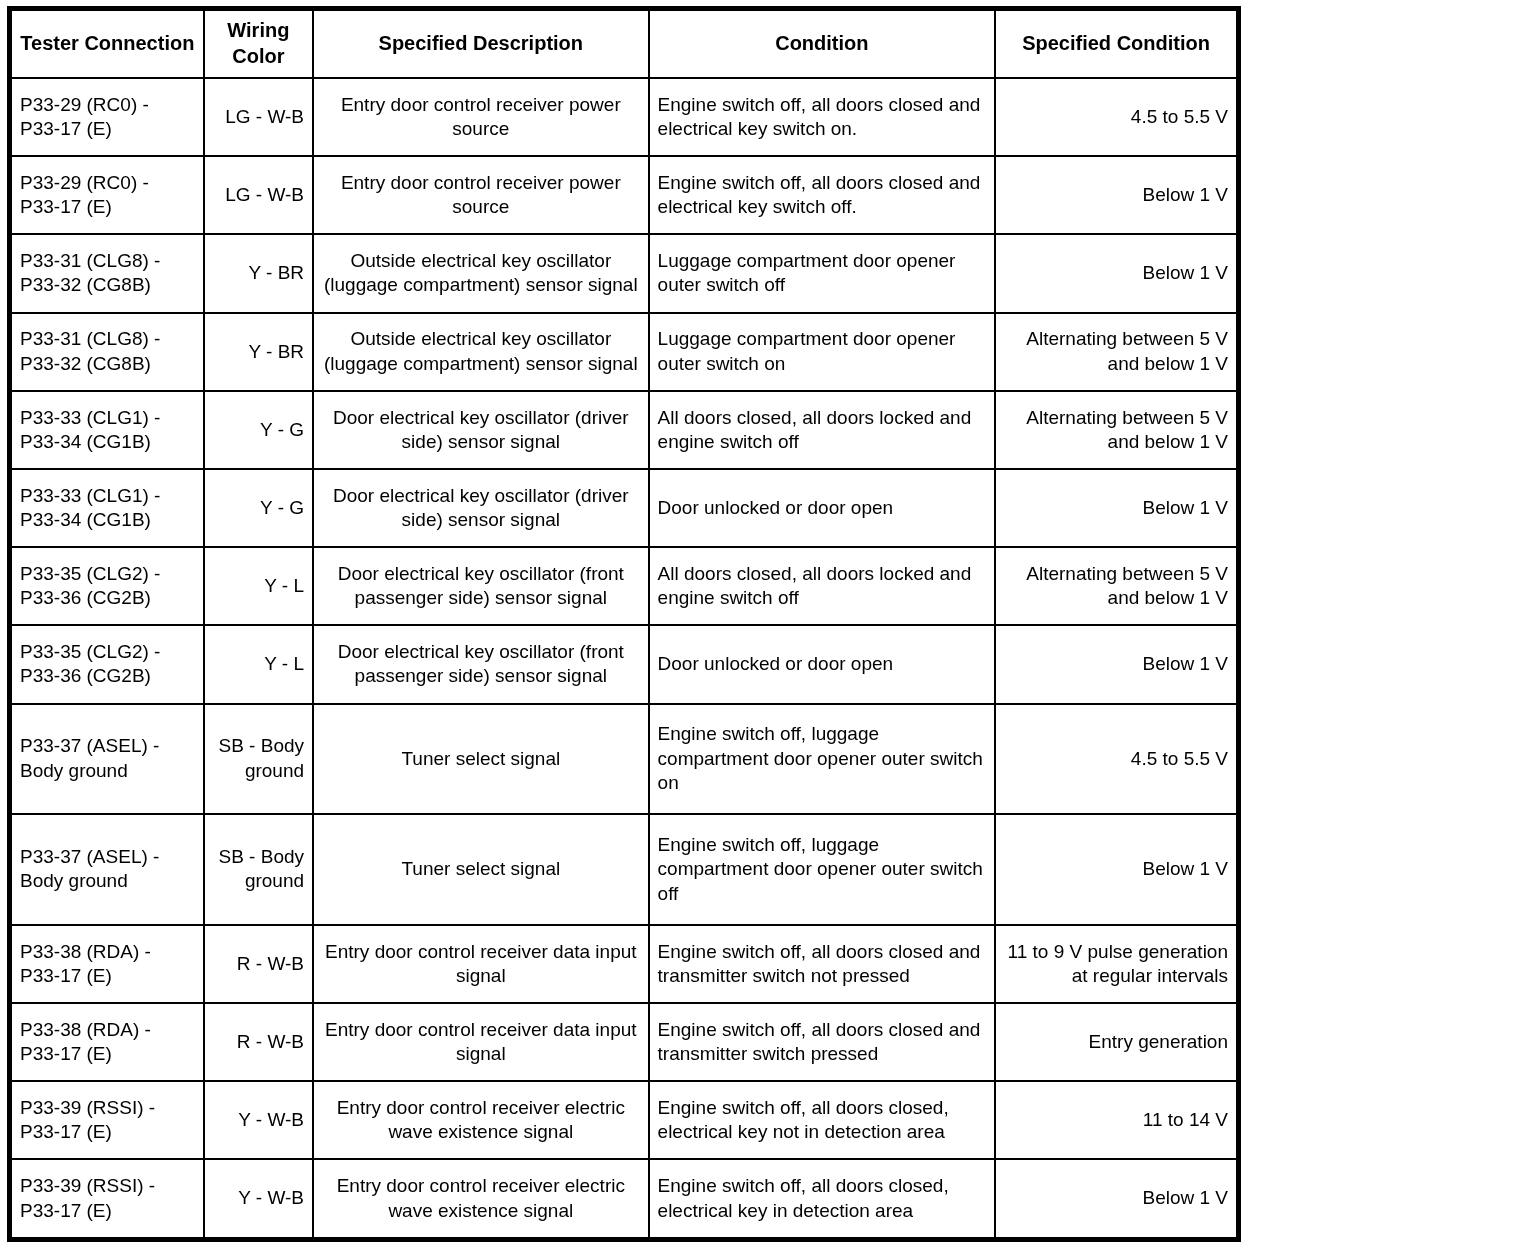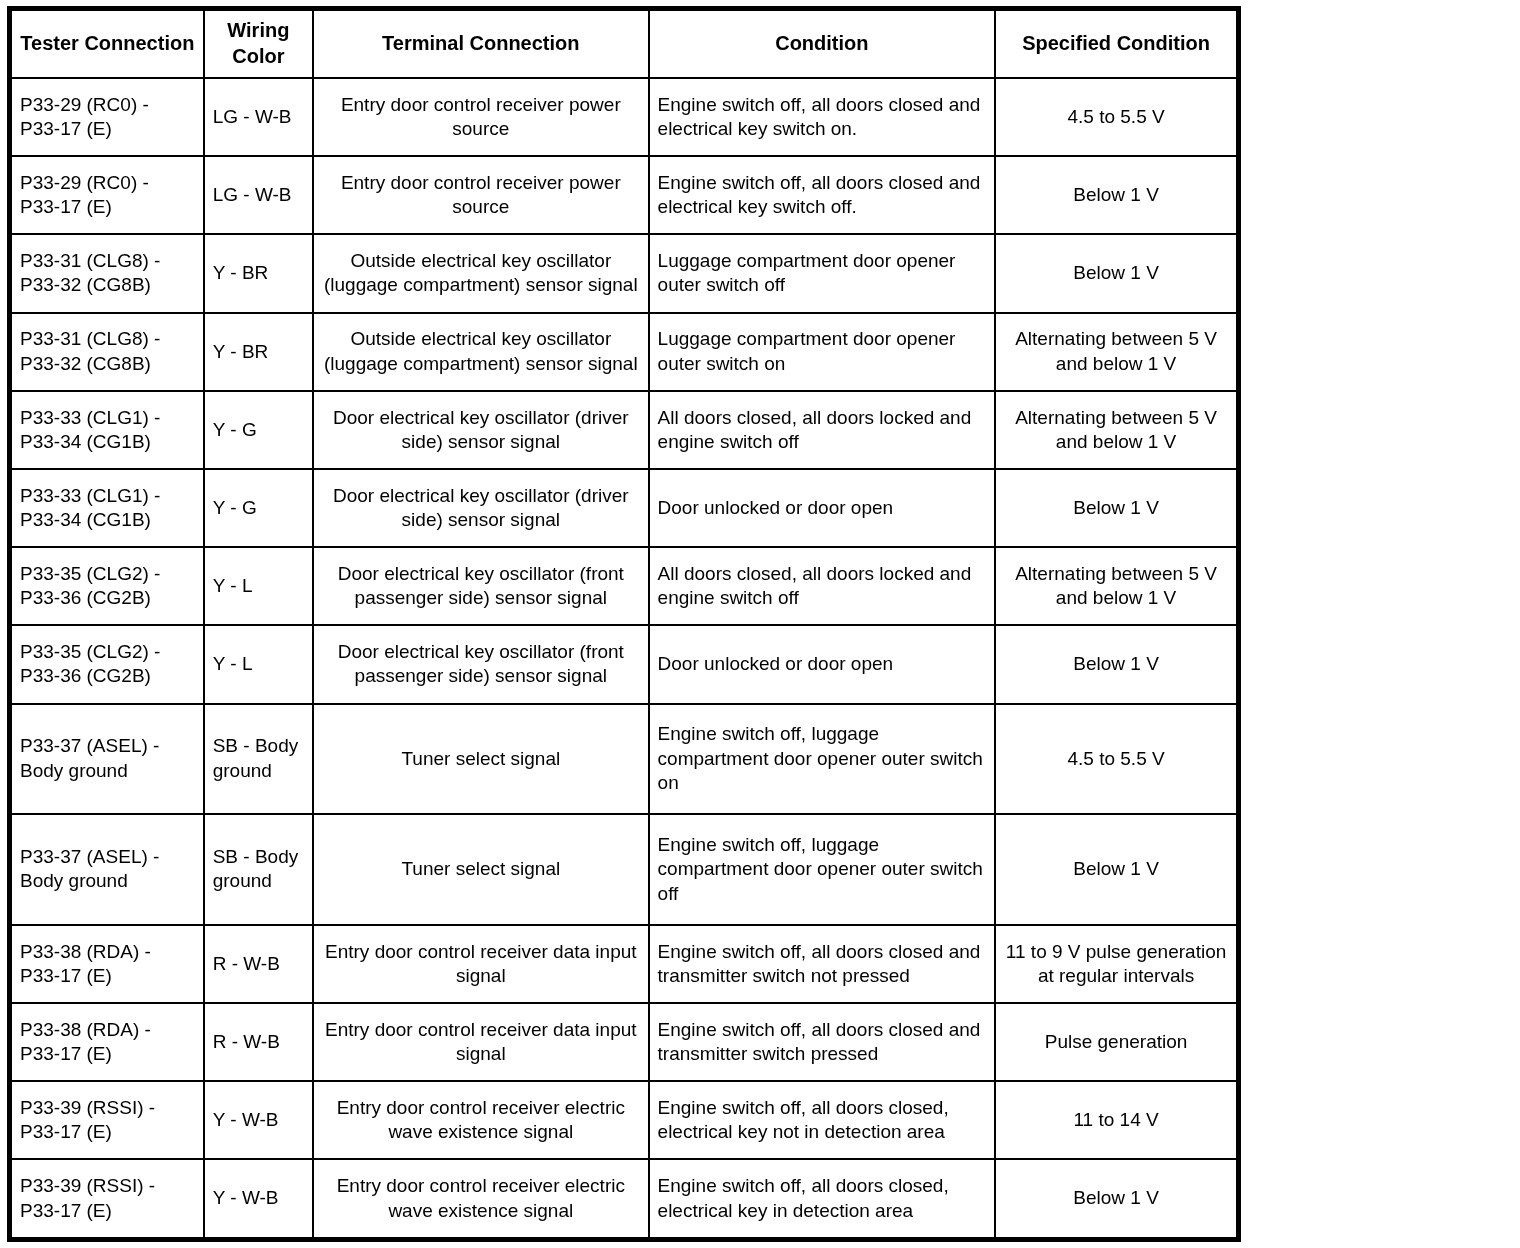--- a/index.html
+++ b/index.html
@@ -41,43 +41,43 @@
     height: 58px;
   }
   
   col.c0 { width: 15.8%; }
   col.c1 { width: 8.9%; }
   col.c2 { width: 27.3%; }
   col.c3 { width: 28.2%; }
   col.c4 { width: 19.8%; }
   
   td.col-0 { text-align: left; margin-top: 45px; }
-  td.col-1 { text-align: left; }
+  td.col-1 { text-align: right; }
   td.col-2 { text-align: center; }
   td.col-3 { text-align: left; margin-left: 44px; }
-  td.col-4 { text-align: center; margin-left: 43px; }
+  td.col-4 { text-align: right; margin-left: 43px; }
 </style>
 </head>
 <body>
 
 <div class="page">
   <table class="spec-table">
     <colgroup>
       <col class="c0">
         <col class="c1">
         <col class="c2">
         <col class="c3">
         <col class="c4">
     </colgroup>
     <thead>
       <tr>
         <th>Tester Connection</th>
         <th>Wiring
 Color</th>
-        <th>Terminal Connection</th>
+        <th>Specified Description</th>
         <th>Condition</th>
         <th>Specified Condition</th>
       </tr>
     </thead>
     <tbody id="table-body">
 
     <tr>
           <td class="col-0">P33-29 (RC0) -
 P33-17 (E)</td>
           <td class="col-1">LG - W-B</td>
@@ -166,21 +166,21 @@
           <td class="col-2">Entry door control receiver data input signal</td>
           <td class="col-3">Engine switch off, all doors closed and transmitter switch not pressed</td>
           <td class="col-4">11 to 9 V pulse generation at regular intervals</td>
         </tr>
         <tr>
           <td class="col-0">P33-38 (RDA) -
 P33-17 (E)</td>
           <td class="col-1">R - W-B</td>
           <td class="col-2">Entry door control receiver data input signal</td>
           <td class="col-3">Engine switch off, all doors closed and transmitter switch pressed</td>
-          <td class="col-4">Pulse generation</td>
+          <td class="col-4">Entry generation</td>
         </tr>
         <tr>
           <td class="col-0">P33-39 (RSSI) -
 P33-17 (E)</td>
           <td class="col-1">Y - W-B</td>
           <td class="col-2">Entry door control receiver electric wave existence signal</td>
           <td class="col-3">Engine switch off, all doors closed, electrical key not in detection area</td>
           <td class="col-4">11 to 14 V</td>
         </tr>
         <tr>

